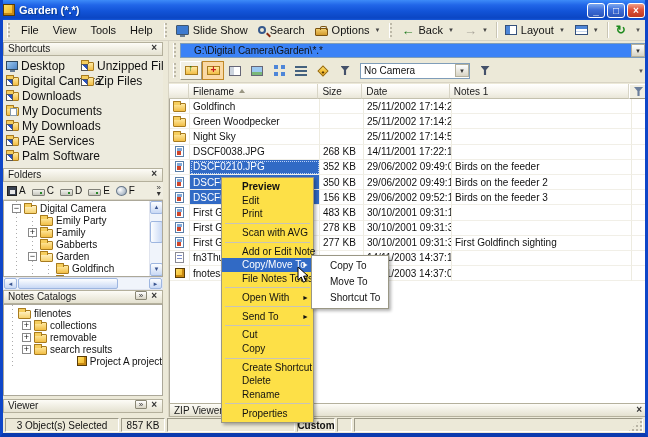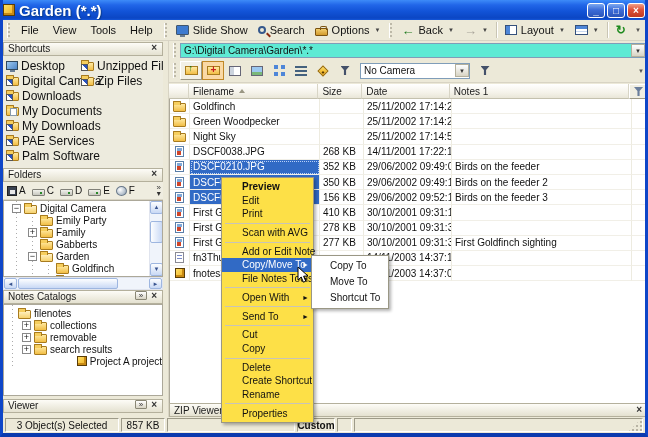--- a/index.html
+++ b/index.html
@@ -3,21 +3,21 @@
 <meta charset="utf-8">
 <style>
   html,body{margin:0;padding:0;background:#7A96DF;font-family:"Liberation Sans",sans-serif;}
   *{box-sizing:border-box;}
   #win{position:relative;width:648px;height:437px;background:#ECE9D8;overflow:hidden;
        border-left:3px solid #0F46C8;border-right:3px solid #0F46C8;border-bottom:4px solid #0B3AAE;}
   
   .titlebar{position:absolute;left:-3px;top:0;width:648px;height:20px;
     background:linear-gradient(180deg,#3D8BF8 0%,#2166E8 25%,#1254D8 55%,#0B46C4 90%,#1456D8 100%);
     display:flex;align-items:center;padding:0 3px;color:#fff;}
-  .titlebar .ttl{font-size:15px;font-weight:bold;text-shadow:1px 1px 1px #083a8a;margin-left:4px;flex:1;}
+  .titlebar .ttl{font-size:11px;font-weight:bold;text-shadow:1px 1px 1px #083a8a;margin-left:4px;flex:1;}
   .winbtn{width:18px;height:15px;margin-left:2px;border:1px solid #fff;border-radius:3px;
     background:linear-gradient(180deg,#7CA8F0,#3C6CD8 45%,#2B55B8);color:#fff;font-size:10px;
     line-height:13px;text-align:center;font-weight:bold;}
   .winbtn.close{background:linear-gradient(180deg,#F0A088,#DD5038 45%,#C03A22);}
   .appcube{width:12px;height:12px;background:linear-gradient(135deg,#FFE066,#EFAE1E);
     border:1px solid #5A3C06;box-shadow:inset -2px -2px 0 #C88A14;}
   
   .menurow{position:absolute;left:0;top:20px;width:642px;height:21px;background:#ECE9D8;
     border-bottom:1px solid #D8D4C4;display:flex;align-items:center;font-size:11px;}
   .grip{width:3px;height:15px;margin:0 4px;background:repeating-linear-gradient(180deg,#BDB9A8 0 2px,transparent 2px 4px);border-left:1px solid #fff;}
@@ -94,22 +94,22 @@
   
   .vscroll{position:absolute;right:0;top:0;bottom:0;width:13px;background:#F0F4FB;border-left:1px solid #E0E4EE;}
   .sbtn{position:absolute;left:0;width:13px;height:13px;background:linear-gradient(180deg,#FDFEFF,#C9D9F5);
     border:1px solid #9EB6E0;border-radius:2px;font-size:6px;color:#3A5590;text-align:center;line-height:11px;}
   .vthumb{position:absolute;left:0;width:13px;background:linear-gradient(90deg,#FDFEFF,#C9D9F5);border:1px solid #9EB6E0;border-radius:2px;}
   .hscroll{position:relative;height:13px;background:#F0F4FB;border:1px solid #E0E4EE;}
   .hthumb{position:absolute;top:0;height:11px;background:linear-gradient(180deg,#FDFEFF,#C9D9F5);border:1px solid #9EB6E0;border-radius:2px;}
   
   #main{position:absolute;left:166px;top:41px;width:479px;height:376px;background:#ECE9D8;}
   .addrrow{position:absolute;left:0;top:1px;width:479px;height:17px;display:flex;align-items:center;}
-  .addrfield{flex:1;height:15px;background:#5eead4;border:1px solid #7F9DB9;display:flex;align-items:center;
-    font-size:10px;padding-left:3px;color:#111;margin-right:2px;}
+  .addrfield{flex:1;height:15px;background:#3b82f6;border:1px solid #7F9DB9;display:flex;align-items:center;
+    font-size:10px;padding-left:13px;color:#111;margin-right:2px;}
   .combo-btn{width:14px;height:13px;margin-left:auto;background:linear-gradient(180deg,#FDFEFF,#D8D4C4);
     border:1px solid #B4B09C;font-size:6px;text-align:center;line-height:12px;color:#333;}
   .tb2{position:absolute;left:0;top:18px;width:479px;height:24px;border-bottom:1px solid #D8D4C4;
     display:flex;align-items:center;font-size:10px;}
   .tb2btn{width:22px;height:19px;display:flex;align-items:center;justify-content:center;border:1px solid transparent;}
   .tb2btn.raised{border-color:#fff #9C9884 #9C9884 #fff;background:#F2F0E6;}
   .tb2btn.hot{background:#FAD9A5;border-color:#C08828;}
   .ic-upfolder{width:13px;height:9px;background:linear-gradient(180deg,#FFE9A0,#F2BE46);border:1px solid #A87B1E;}
   .ic-upfolder::after{content:"↑";position:absolute;left:3px;top:-3px;font-size:9px;font-weight:bold;color:#0A6A0A;line-height:9px;}
   .ic-newfolder{width:13px;height:9px;background:linear-gradient(180deg,#FFE9A0,#F2BE46);border:1px solid #A87B1E;}
@@ -536,21 +536,21 @@
           <span class="cell c2">156 KB</span>
           <span class="cell c3">29/06/2002 09:52:16</span>
           <span class="cell c4">Birds on the feeder 3</span>
           <span class="cell c5"></span>
         </div>
         <div class="lrow">
           <span class="cell c0">
             <span class="i photo-icon"></span>
           </span>
           <span class="cell c1">First Gar</span>
-          <span class="cell c2">410 KB</span>
+          <span class="cell c2">483 KB</span>
           <span class="cell c3">30/10/2001 09:31:18</span>
           <span class="cell c4"></span>
           <span class="cell c5"></span>
         </div>
         <div class="lrow">
           <span class="cell c0">
             <span class="i photo-icon"></span>
           </span>
           <span class="cell c1">First Gar</span>
           <span class="cell c2">278 KB</span>
@@ -607,22 +607,22 @@
       <div class="mitem hl">Copy/Move To<span class="marr">►</span></div>
       <div class="mitem">File Notes Tools<span class="marr">►</span></div>
       <div class="msep"></div>
       <div class="mitem">Open With<span class="marr">►</span></div>
       <div class="msep"></div>
       <div class="mitem">Send To<span class="marr">►</span></div>
       <div class="msep"></div>
       <div class="mitem">Cut</div>
       <div class="mitem">Copy</div>
       <div class="msep"></div>
+      <div class="mitem">Create Shortcut</div>
       <div class="mitem">Delete</div>
-      <div class="mitem">Create Shortcut</div>
       <div class="mitem">Rename</div>
       <div class="msep"></div>
       <div class="mitem">Properties</div>
     </div>
   <div id="submenu">
       <div class="mitem">Copy To</div>
       <div class="mitem">Move To</div>
       <div class="mitem">Shortcut To</div>
     </div>
 

